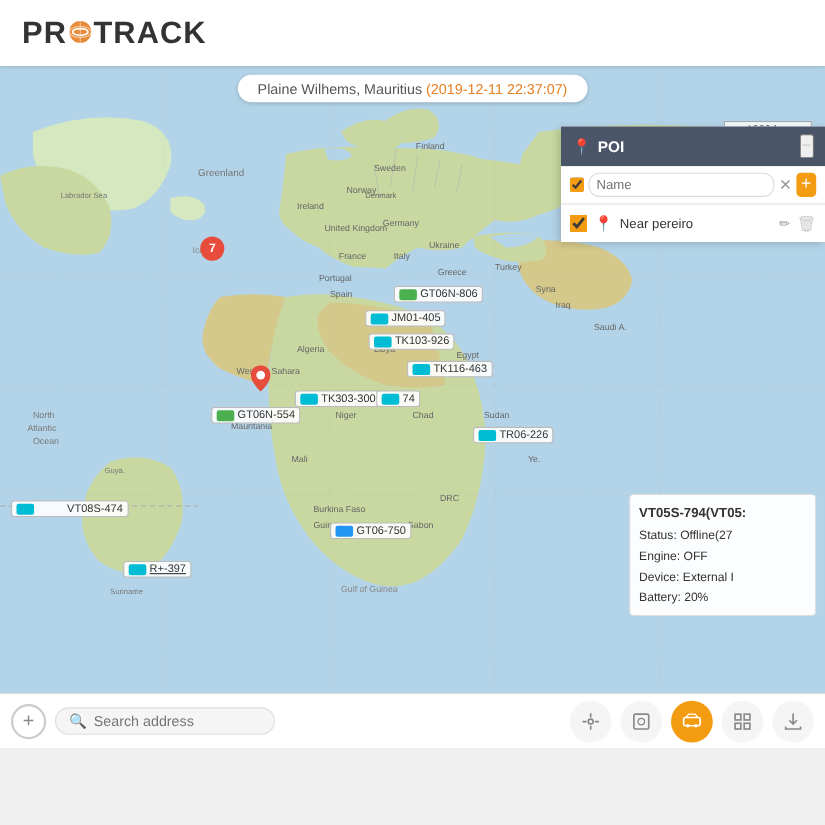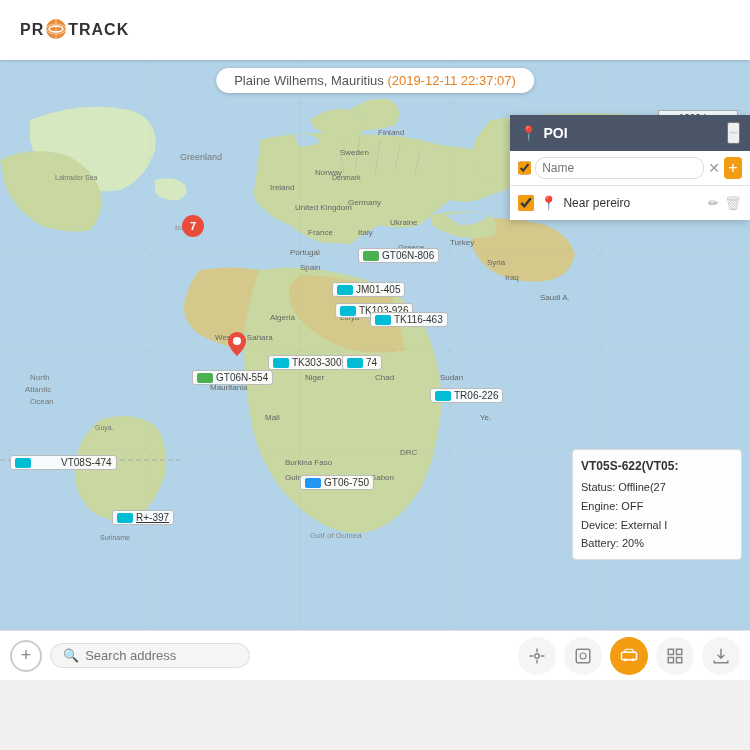--- a/index.html
+++ b/index.html
@@ -11,21 +11,21 @@
       height: 60px;
       background: #fff;
       display: flex;
       align-items: center;
       padding: 0 20px;
       box-shadow: 0 1px 3px rgba(0,0,0,0.15);
       position: relative;
       z-index: 10;
     }
     .logo-text {
-      font-size: 16px;
+      font-size: 28px;
       font-weight: bold;
       color: #333;
       letter-spacing: 1px;
       display: flex;
       align-items: center;
     }
     .logo-icon {
       display: inline-block;
       width: 22px;
       height: 22px;
@@ -452,33 +452,33 @@
     <span>7</span>
   </div>
 
   <div class="map-marker" style="top:272px;left:228px;">
     <svg width="18" height="24" viewBox="0 0 18 24">
       <path d="M9 0 C4 0 0 4 0 9 C0 16 9 24 9 24 C9 24 18 16 18 9 C18 4 14 0 9 0Z" fill="#e74c3c"></path>
       <circle cx="9" cy="9" r="4" fill="white"></circle>
     </svg>
   </div>
 
-  <div class="vehicle-label" style="top:188px;left:358px;">
+  <div class="vehicle-label" style="top:200px;left:358px;">
     <span class="vehicle-icon green"></span>
     <span>GT06N-806</span>
   </div>
   <div class="vehicle-label" style="top:222px;left:332px;">
     <span class="vehicle-icon"></span>
     <span>JM01-405</span>
   </div>
   <div class="vehicle-label" style="top:243px;left:335px;">
     <span class="vehicle-icon"></span>
     <span>TK103-926</span>
   </div>
-  <div class="vehicle-label" style="top:252px;left:370px;">
+  <div class="vehicle-label" style="top:268px;left:370px;">
     <span class="vehicle-icon"></span>
     <span>TK116-463</span>
   </div>
   <div class="vehicle-label" style="top:295px;left:268px;">
     <span class="vehicle-icon"></span>
     <span>TK303-300</span>
   </div>
   <div class="vehicle-label" style="top:310px;left:192px;">
     <span class="vehicle-icon green"></span>
     <span>GT06N-554</span>
@@ -524,21 +524,21 @@
         <input type="checkbox" class="poi-checkbox" checked="" style="">
         <span class="poi-item-pin">📍</span>
         <span class="poi-item-name">Near pereiro</span>
         <span class="poi-item-edit">✏</span>
         <span class="poi-item-delete">🗑</span>
       </div>
     </div>
   </div>
 
   <div id="info-popup">
-    <div class="popup-title">VT05S-622(VT05:</div>
+    <div class="popup-title">VT05S-794(VT05:</div>
     <div>Status: Offline(27</div>
     <div>Engine: OFF</div>
     <div>Device: External I</div>
     <div>Battery: 20%</div>
   </div>
 </div>
 
 <div id="bottom-toolbar">
   <button class="toolbar-add-btn">+</button>
   <div class="search-bar">

